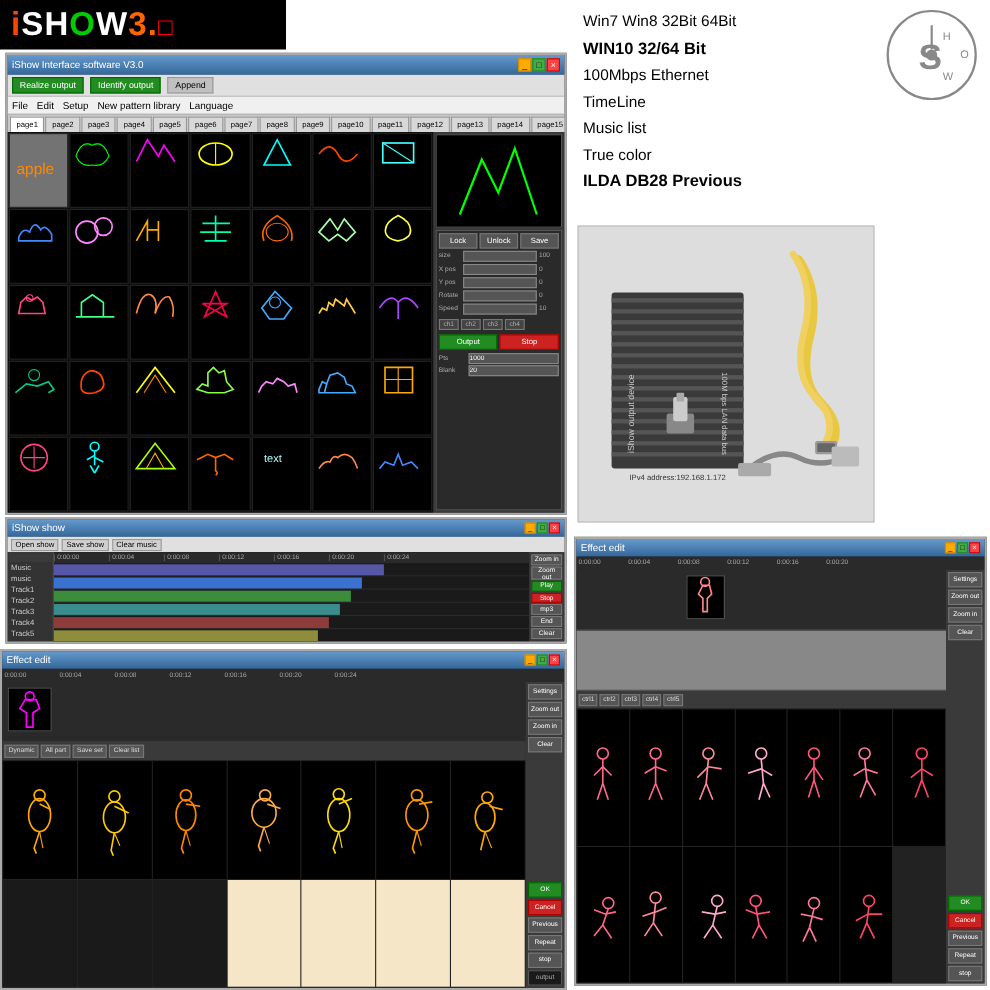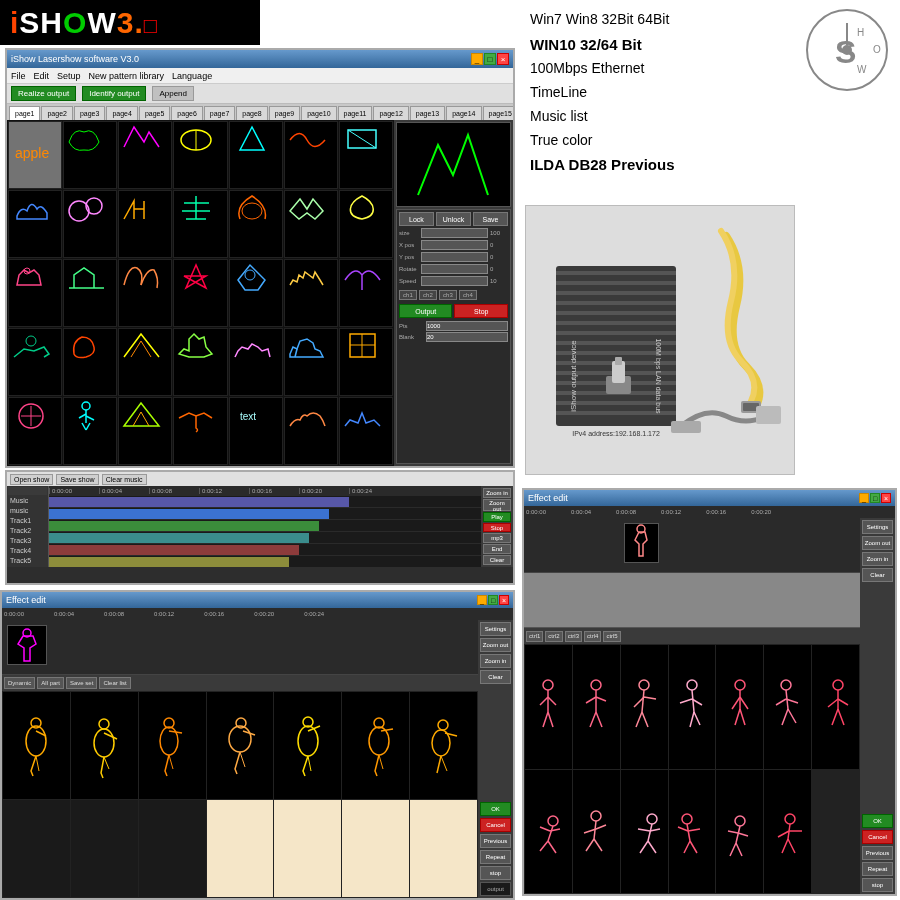--- a/index.html
+++ b/index.html
@@ -83,40 +83,40 @@
 
     <path d="M 155 220 Q 180 200 200 210 Q 220 220 240 210" stroke="#888" stroke-width="5" fill="none" stroke-linecap="round"></path>
     <rect x="145" y="215" width="30" height="12" fill="#aaa" rx="2"></rect>
     <rect x="230" y="200" width="25" height="18" fill="#bbb" rx="2"></rect>
   </svg>
 </div>
 
 <div style="position:absolute;top:48px;left:5px;width:510px;height:420px;background:#2d2d2d;border:2px solid #aaa;">
 
   <div style="height:18px;background:linear-gradient(to bottom,#6699cc,#336699);display:flex;align-items:center;padding:0 4px;justify-content:space-between;">
-    <span style="color:#fff;font-size:9px;">iShow Lasershow software V3.0</span>
+    <span style="color:#fff;font-size:9px;">iShow Interface software V3.0</span>
     <div style="display:flex;gap:1px;">
       <div style="width:12px;height:12px;background:#ffaa00;border:1px solid #cc8800;font-size:8px;display:flex;align-items:center;justify-content:center;cursor:pointer;">_</div>
       <div style="width:12px;height:12px;background:#44aa44;border:1px solid #228822;font-size:8px;display:flex;align-items:center;justify-content:center;cursor:pointer;">□</div>
       <div style="width:12px;height:12px;background:#ff4444;border:1px solid #cc0000;font-size:8px;display:flex;align-items:center;justify-content:center;cursor:pointer;color:#fff;">×</div>
     </div>
+  </div>
+
+  <div style="height:20px;background:#e0e0e0;display:flex;align-items:center;padding:0 4px;gap:6px;border-bottom:1px solid #bbb;">
+    <button style="height:15px;padding:0 6px;font-size:8px;background:#228B22;color:#fff;border:1px solid #006400;cursor:pointer;">Realize output</button>
+    <button style="height:15px;padding:0 6px;font-size:8px;background:#228B22;color:#fff;border:1px solid #006400;cursor:pointer;">Identify output</button>
+    <button style="height:15px;padding:0 6px;font-size:8px;background:#c0c0c0;border:1px solid #999;cursor:pointer;">Append</button>
   </div>
 
   <div style="height:16px;background:#f0f0f0;display:flex;align-items:center;padding:0 4px;gap:8px;border-bottom:1px solid #ccc;">
     <span style="font-size:9px;color:#000;cursor:pointer;">File</span>
     <span style="font-size:9px;color:#000;cursor:pointer;">Edit</span>
     <span style="font-size:9px;color:#000;cursor:pointer;">Setup</span>
     <span style="font-size:9px;color:#000;cursor:pointer;">New pattern library</span>
     <span style="font-size:9px;color:#000;cursor:pointer;">Language</span>
-  </div>
-
-  <div style="height:20px;background:#e0e0e0;display:flex;align-items:center;padding:0 4px;gap:6px;border-bottom:1px solid #bbb;">
-    <button style="height:15px;padding:0 6px;font-size:8px;background:#228B22;color:#fff;border:1px solid #006400;cursor:pointer;">Realize output</button>
-    <button style="height:15px;padding:0 6px;font-size:8px;background:#228B22;color:#fff;border:1px solid #006400;cursor:pointer;">Identify output</button>
-    <button style="height:15px;padding:0 6px;font-size:8px;background:#c0c0c0;border:1px solid #999;cursor:pointer;">Append</button>
   </div>
 
   <div style="height:16px;background:#c8c8c8;display:flex;align-items:flex-end;padding:0 2px;gap:1px;overflow:hidden;">
     <div style="height:14px;padding:0 5px;font-size:7px;background:#fff;border:1px solid #999;border-bottom:none;cursor:pointer;display:flex;align-items:center;">page1</div>
     <div style="height:14px;padding:0 5px;font-size:7px;background:#d8d8d8;border:1px solid #999;border-bottom:none;cursor:pointer;display:flex;align-items:center;">page2</div>
     <div style="height:14px;padding:0 5px;font-size:7px;background:#d8d8d8;border:1px solid #999;border-bottom:none;cursor:pointer;display:flex;align-items:center;">page3</div>
     <div style="height:14px;padding:0 5px;font-size:7px;background:#d8d8d8;border:1px solid #999;border-bottom:none;cursor:pointer;display:flex;align-items:center;">page4</div>
     <div style="height:14px;padding:0 5px;font-size:7px;background:#d8d8d8;border:1px solid #999;border-bottom:none;cursor:pointer;display:flex;align-items:center;">page5</div>
     <div style="height:14px;padding:0 5px;font-size:7px;background:#d8d8d8;border:1px solid #999;border-bottom:none;cursor:pointer;display:flex;align-items:center;">page6</div>
     <div style="height:14px;padding:0 5px;font-size:7px;background:#d8d8d8;border:1px solid #999;border-bottom:none;cursor:pointer;display:flex;align-items:center;">page7</div>
@@ -410,20 +410,28 @@
             <input style="flex: 1 1 0%; height: 10px; font-size: 6px; background: rgb(85, 85, 85); border: 1px solid rgb(136, 136, 136); color: rgb(255, 255, 255);" value="20">
           </div>
         </div>
       </div>
     </div>
   </div>
 </div>
 
 <div style="position:absolute;top:470px;left:5px;width:510px;height:115px;background:#2d2d2d;border:2px solid #aaa;">
 
+  <div style="height:16px;background:linear-gradient(to bottom,#6699cc,#336699);display:flex;align-items:center;padding:0 4px;justify-content:space-between;">
+    <span style="color:#fff;font-size:9px;">iShow show</span>
+    <div style="display:flex;gap:1px;">
+      <div style="width:10px;height:10px;background:#ffaa00;border:1px solid #cc8800;font-size:7px;display:flex;align-items:center;justify-content:center;cursor:pointer;">_</div>
+      <div style="width:10px;height:10px;background:#44aa44;border:1px solid #228822;font-size:7px;display:flex;align-items:center;justify-content:center;cursor:pointer;">□</div>
+      <div style="width:10px;height:10px;background:#ff4444;border:1px solid #cc0000;font-size:7px;display:flex;align-items:center;justify-content:center;cursor:pointer;color:#fff;">×</div>
+    </div>
+  </div>
 
   <div style="height:14px;background:#e0e0e0;display:flex;align-items:center;padding:0 3px;gap:3px;">
     <button style="height:11px;padding:0 3px;font-size:7px;background:#d0d0d0;border:1px solid #999;cursor:pointer;">Open show</button>
     <button style="height:11px;padding:0 3px;font-size:7px;background:#d0d0d0;border:1px solid #999;cursor:pointer;">Save show</button>
     <button style="height:11px;padding:0 3px;font-size:7px;background:#d0d0d0;border:1px solid #999;cursor:pointer;">Clear music</button>
   </div>
 
   <div style="display:flex;height:calc(100% - 30px);">
 
     <div style="width:42px;background:#333;display:flex;flex-direction:column;padding:1px;border-right:1px solid #555;">

